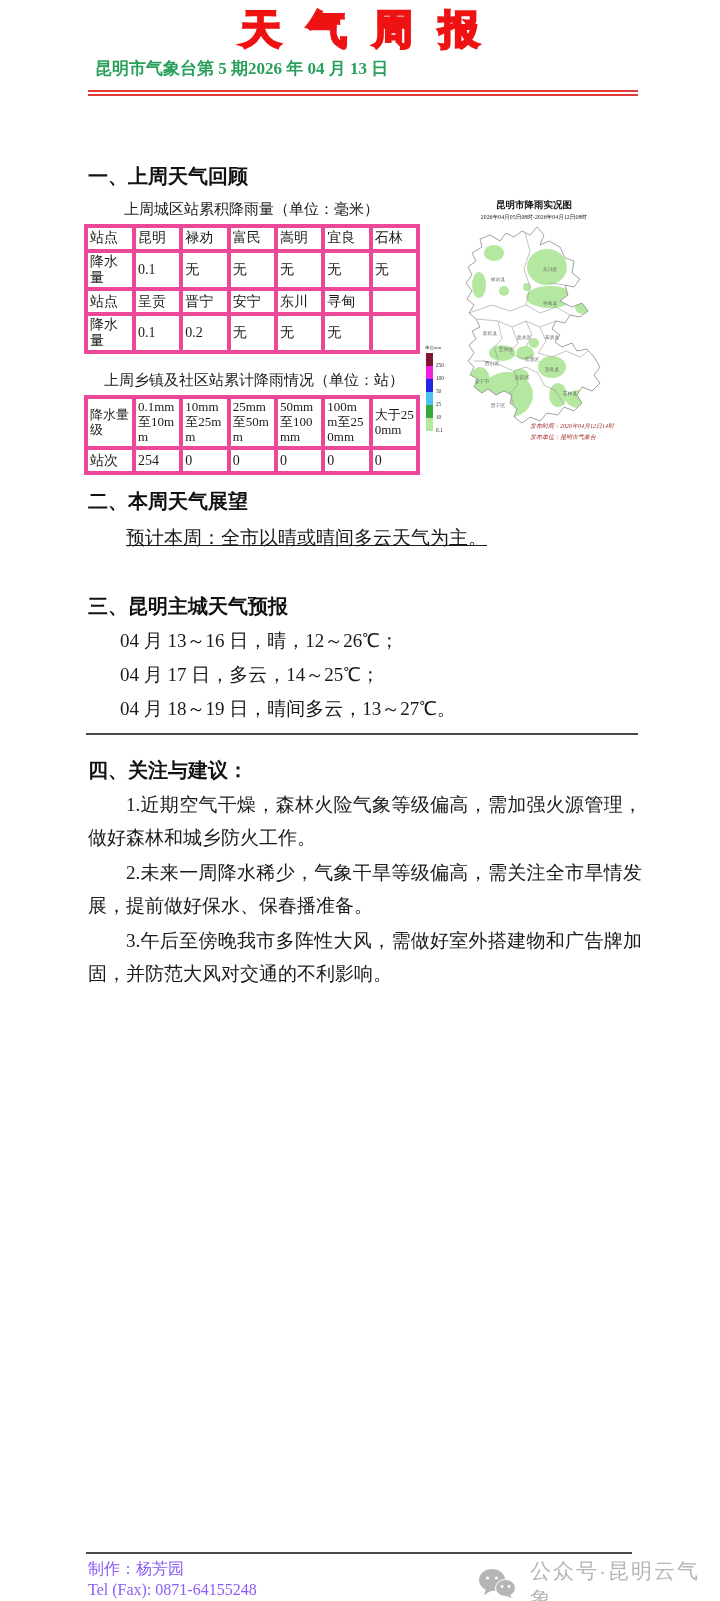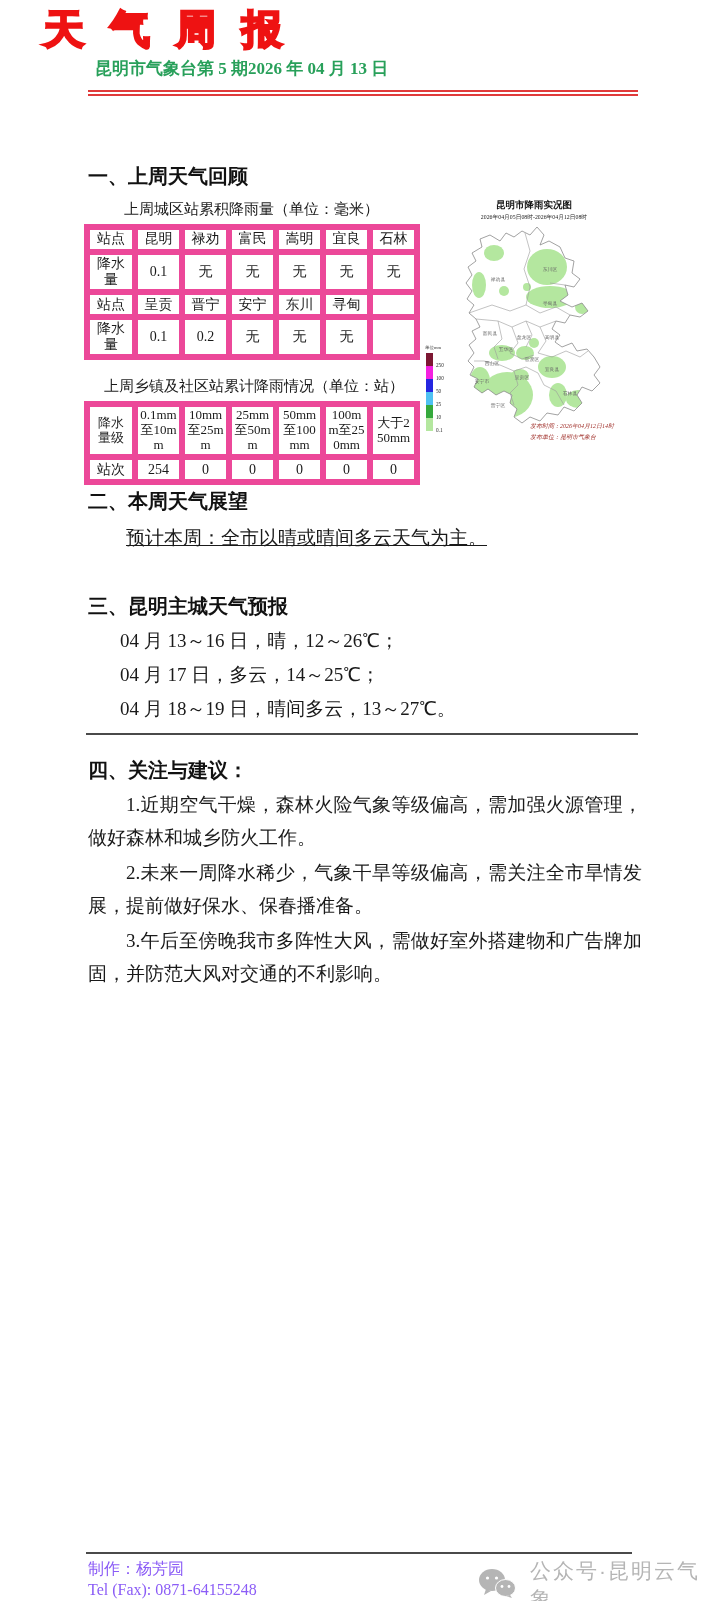--- a/index.html
+++ b/index.html
@@ -4,22 +4,22 @@
 <style>
   * { margin:0; padding:0; box-sizing:border-box; }
   html,body { background:#ffffff; }
   .page {
     position:relative; width:720px; height:1601px; background:#fff;
     font-family:"Liberation Serif", serif; color:#1a1a1a; overflow:hidden;
   }
   
   .hdr-title {
     position:absolute; top:2px; left:0; width:100%;
-    font-family:"Liberation Sans", sans-serif;
-    font-size:40px; font-weight:bold; letter-spacing:26px; padding-left:44px;
+    text-align:center; font-family:"Liberation Sans", sans-serif;
+    font-size:40px; font-weight:bold; letter-spacing:26px; padding-left:26px;
     color:#ffffff; -webkit-text-stroke:2.6px #ee1212; text-stroke:2.6px #ee1212;
   }
   .hdr-meta {
     position:absolute; top:57px; left:95px; width:497px;
     display:flex; align-items:baseline;
     font-family:"Liberation Serif", serif;
     font-size:17px; font-weight:bold; color:#28a05a;
   }
   .rule-red {
     position:absolute; top:90px; left:88px; width:550px; height:6px;
@@ -32,21 +32,21 @@
   }
   .body-p { font-size:19px; line-height:1.5;text-decoration:underline; }
   .sec1-p { position:absolute; top:163px; left:88px; width:554px; text-indent:2em; font-size:19px; }
   
   .tbl-area { position:absolute; top:200px; left:84px; width:556px; }
   .tbl-cap { font-size:15px; color:#1a1a1a; }
   .cap1 { padding-left:40px; margin-bottom:5px; }
   .cap2 { padding-left:20px; margin-top:17px; margin-bottom:5px; }
   table.wx { border-collapse:collapse; width:336px; table-layout:fixed; }
   table.wx td {
-    border:6px solid #ec4899; text-align:center; vertical-align:middle;
+    border:4px solid #ec4899; vertical-align:middle;
     font-size:14px; line-height:1.15; padding:1px 2px; word-break:break-all;
   }
   table.wx col.c0 { width:48px; }
   tr.row-sm td { height:25px; }
   tr.row-lg td { height:34px; }
   tr.row-xl td { height:46px; font-size:13px; }
   
   .map-wrap { position:absolute; left:338px; top:-5px; width:224px; height:258px; }
   
   .sec3-lines { position:absolute; top:626px; left:120px; font-size:19px; }

